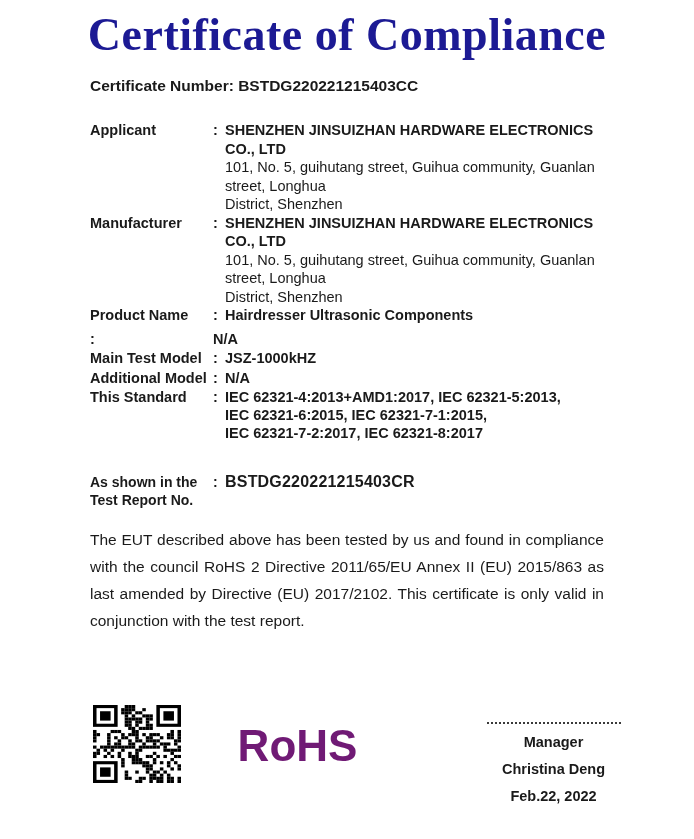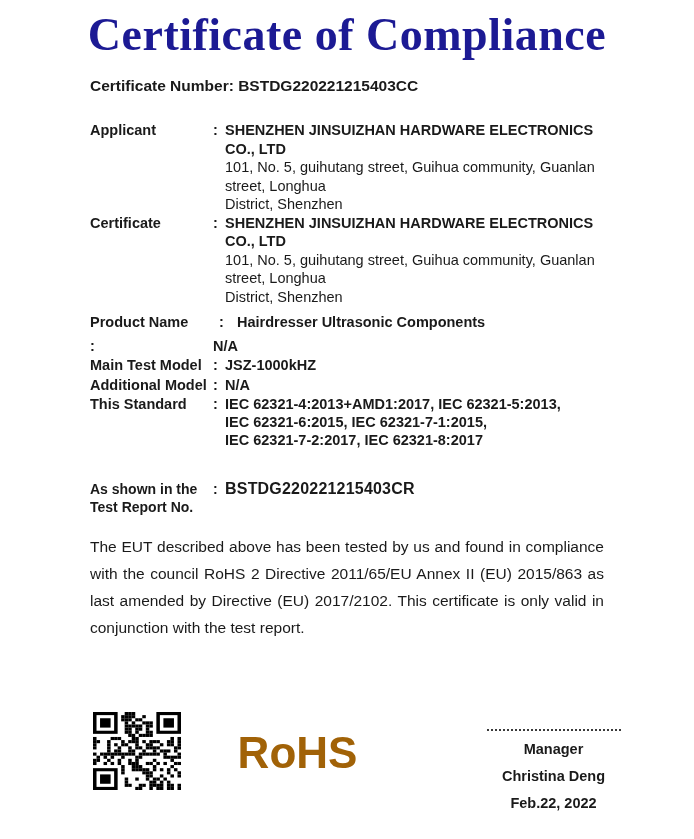--- a/index.html
+++ b/index.html
@@ -34,21 +34,21 @@
     display: grid;
     grid-template-columns: 123px 12px auto;
     font-size: 14.5px;
     line-height: 18.5px;
   }
   .frow .label { font-weight: bold; }
   .frow .colon { font-weight: bold; }
   .frow .value { font-weight: bold; }
   .frow .addr { font-weight: normal; }
   .pre { white-space: pre-line; }
-  .row-pn { margin-top: 7px; margin-bottom: 5px; gap: 6px; }
+  .row-pn { margin-bottom: 5px; }
   .row-single { margin-bottom: 0.5px; line-height: 19px; }
   .row-ts { line-height: 18px; }
   .report-row {
     display: grid;
     grid-template-columns: 123px 12px auto;
     margin: 31px 40px 0 57px;
     font-size: 14px;
     line-height: 18px;
   }
   .report-row .label { font-weight: bold; }
@@ -73,21 +73,21 @@
   }
   .qr svg { display: block; width: 88px; height: 78px; }
   .rohs {
     flex: 1 1 auto;
     text-align: center;
     padding-right: 52px;
     margin-top: 16px;
     font-weight: bold;
     font-size: 44px;
     letter-spacing: 0px;
-    color: #a16207;
+    color: #701a75;
   }
   .sig {
     flex: 0 0 auto;
     width: 175px;
     margin-right: 20px;
     text-align: center;
     font-weight: bold;
     font-size: 14.5px;
     line-height: 27px;
   }
@@ -113,21 +113,21 @@
       <div class="label">Applicant</div>
       <div class="colon">:</div>
       <div class="value">
         <span>SHENZHEN JINSUIZHAN HARDWARE ELECTRONICS CO., LTD</span>
         <div class="addr pre">101, No. 5, guihutang street, Guihua community, Guanlan street, Longhua
 District, Shenzhen</div>
       </div>
     </div>
 
     <div class="frow">
-      <div class="label">Certificate</div>
+      <div class="label">Manufacturer</div>
       <div class="colon">:</div>
       <div class="value">
         <span>SHENZHEN JINSUIZHAN HARDWARE ELECTRONICS CO., LTD</span>
         <div class="addr pre">101, No. 5, guihutang street, Guihua community, Guanlan street, Longhua
 District, Shenzhen</div>
       </div>
     </div>
 
     <div class="frow row-pn">
       <div class="label">Product Name</div>

